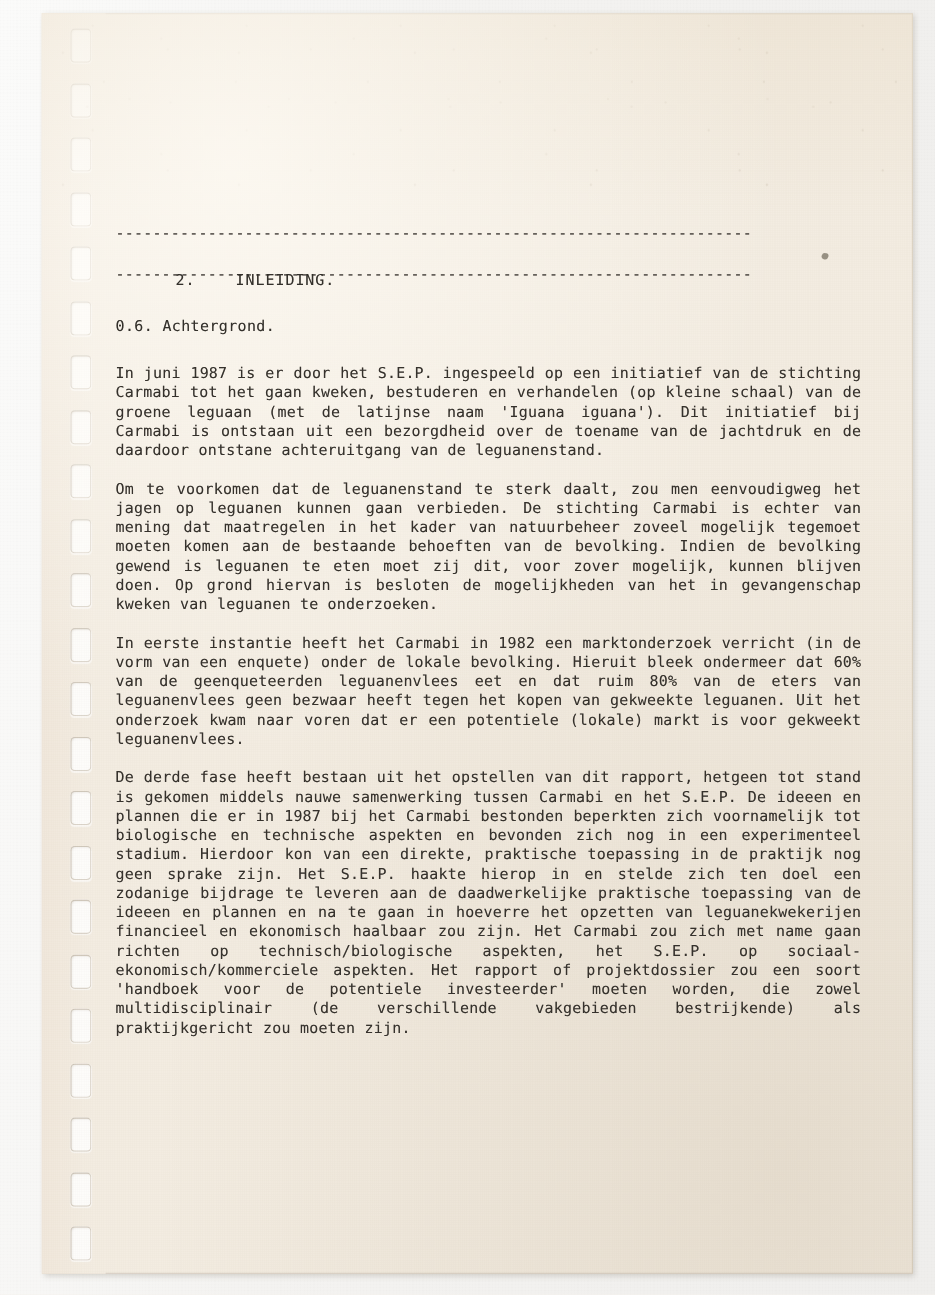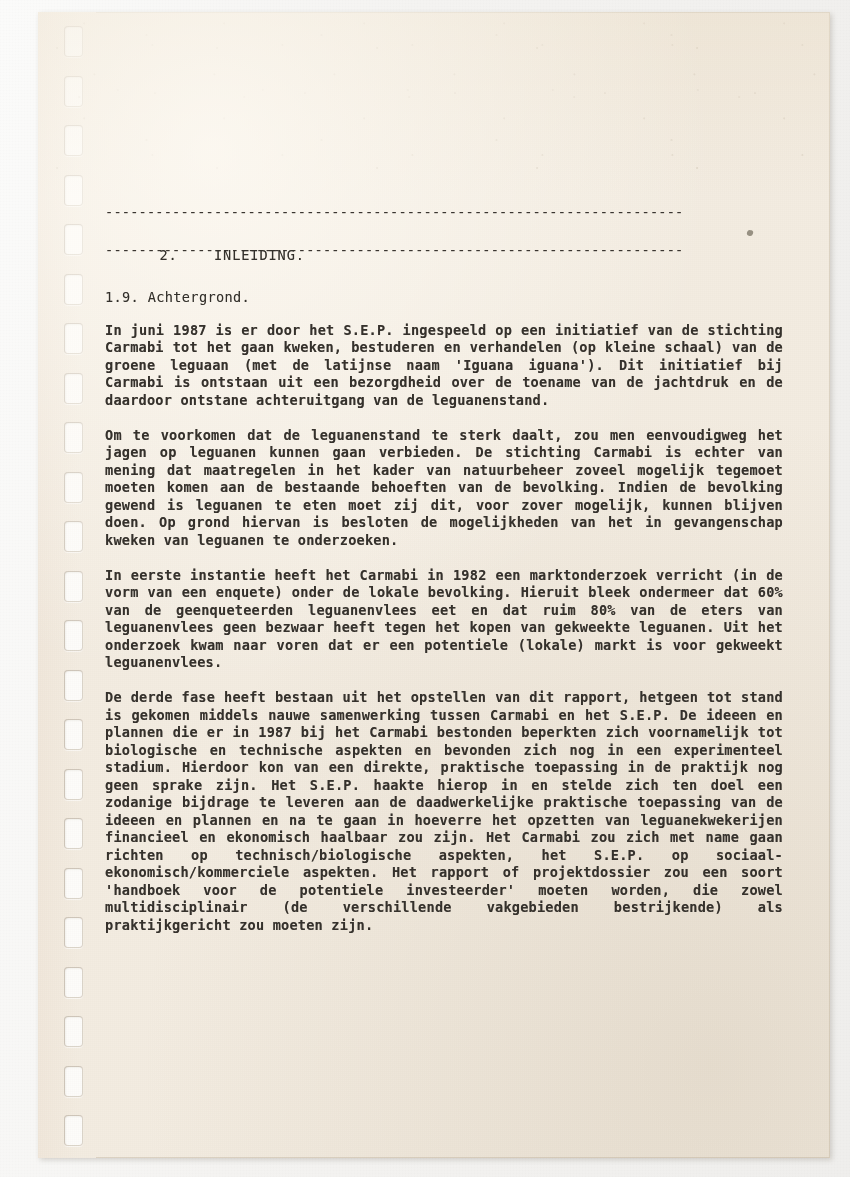--- a/index.html
+++ b/index.html
@@ -168,22 +168,21 @@
     color: #35312c;
     hyphens: none;
   }
   .body-paragraph.last-line-natural {
     text-align-last: left;
   }
   .body-paragraph:first-of-type {
     margin-top: 0;
   }
   #paragraph-block {
-    margin-top: 15px;
-    font-weight: bold;
+    margin-top: 25px;
   }
   #paragraph-block > .body-paragraph + .body-paragraph {
     margin-top: 17.5px;
   }
 
   
   .body-paragraph, #section-heading-row, #subsection-heading, .rule-line {
     text-shadow: 0 0 .35px rgba(52,48,43,.35);
   }
 </style>
@@ -228,21 +227,21 @@
 
     <div class="rule-line">---------------------------------------------------------------------</div>
 
     <div id="section-heading-row">
       <span>2.    INLEIDING.</span>
       <span id="heading-speck"></span>
     </div>
 
     <div class="rule-line">---------------------------------------------------------------------</div>
 
-    <div id="subsection-heading"><span>1.9. </span><span class="underlined">Achtergrond.</span></div>
+    <div id="subsection-heading"><span>0.6. </span><span class="underlined">Achtergrond.</span></div>
 
     <div id="paragraph-block">
       <p class="body-paragraph last-line-natural">In juni 1987 is er door het S.E.P. ingespeeld op een initiatief van de stichting Carmabi tot het gaan kweken, bestuderen en verhandelen (op kleine schaal) van de groene leguaan (met de latijnse naam 'Iguana iguana'). Dit initiatief bij Carmabi is ontstaan uit een bezorgdheid over de toename van de jachtdruk en de daardoor ontstane achteruitgang van de leguanenstand.</p>
       <p class="body-paragraph last-line-natural">Om te voorkomen dat de leguanenstand te sterk daalt, zou men eenvoudigweg het jagen op leguanen kunnen gaan verbieden. De stichting Carmabi is echter van mening dat maatregelen in het kader van natuurbeheer zoveel mogelijk tegemoet moeten komen aan de bestaande behoeften van de bevolking. Indien de bevolking gewend is leguanen te eten moet zij dit, voor zover mogelijk, kunnen blijven doen. Op grond hiervan is besloten de mogelijkheden van het in gevangenschap kweken van leguanen te onderzoeken.</p>
       <p class="body-paragraph last-line-natural">In eerste instantie heeft het Carmabi in 1982 een marktonderzoek verricht (in de vorm van een enquete) onder de lokale bevolking. Hieruit bleek ondermeer dat 60% van de geenqueteerden leguanenvlees eet en dat ruim 80% van de eters van leguanenvlees geen bezwaar heeft tegen het kopen van gekweekte leguanen. Uit het onderzoek kwam naar voren dat er een potentiele (lokale) markt is voor gekweekt leguanenvlees.</p>
       <p class="body-paragraph last-line-natural">De derde fase heeft bestaan uit het opstellen van dit rapport, hetgeen tot stand is gekomen middels nauwe samenwerking tussen Carmabi en het S.E.P. De ideeen en plannen die er in 1987 bij het Carmabi bestonden beperkten zich voornamelijk tot biologische en technische aspekten en bevonden zich nog in een experimenteel stadium. Hierdoor kon van een direkte, praktische toepassing in de praktijk nog geen sprake zijn. Het S.E.P. haakte hierop in en stelde zich ten doel een zodanige bijdrage te leveren aan de daadwerkelijke praktische toepassing van de ideeen en plannen en na te gaan in hoeverre het opzetten van leguanekwekerijen financieel en ekonomisch haalbaar zou zijn. Het Carmabi zou zich met name gaan richten op technisch/biologische aspekten, het S.E.P. op sociaal-ekonomisch/kommerciele aspekten. Het rapport of projektdossier zou een soort 'handboek voor de potentiele investeerder' moeten worden, die zowel multidisciplinair (de verschillende vakgebieden bestrijkende) als praktijkgericht zou moeten zijn.</p>
     </div>
 
   </div>
 </div>

